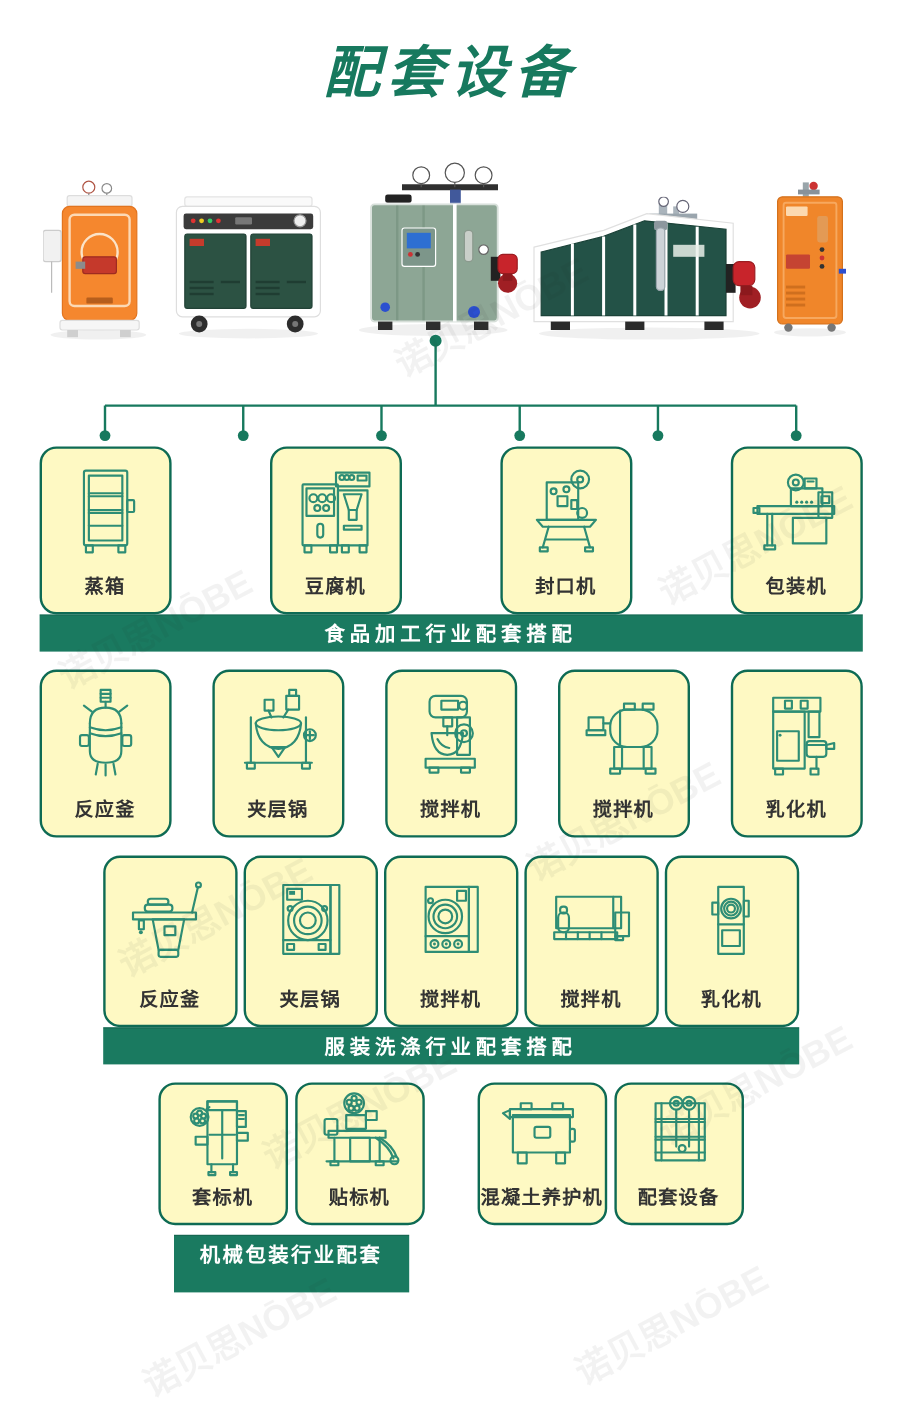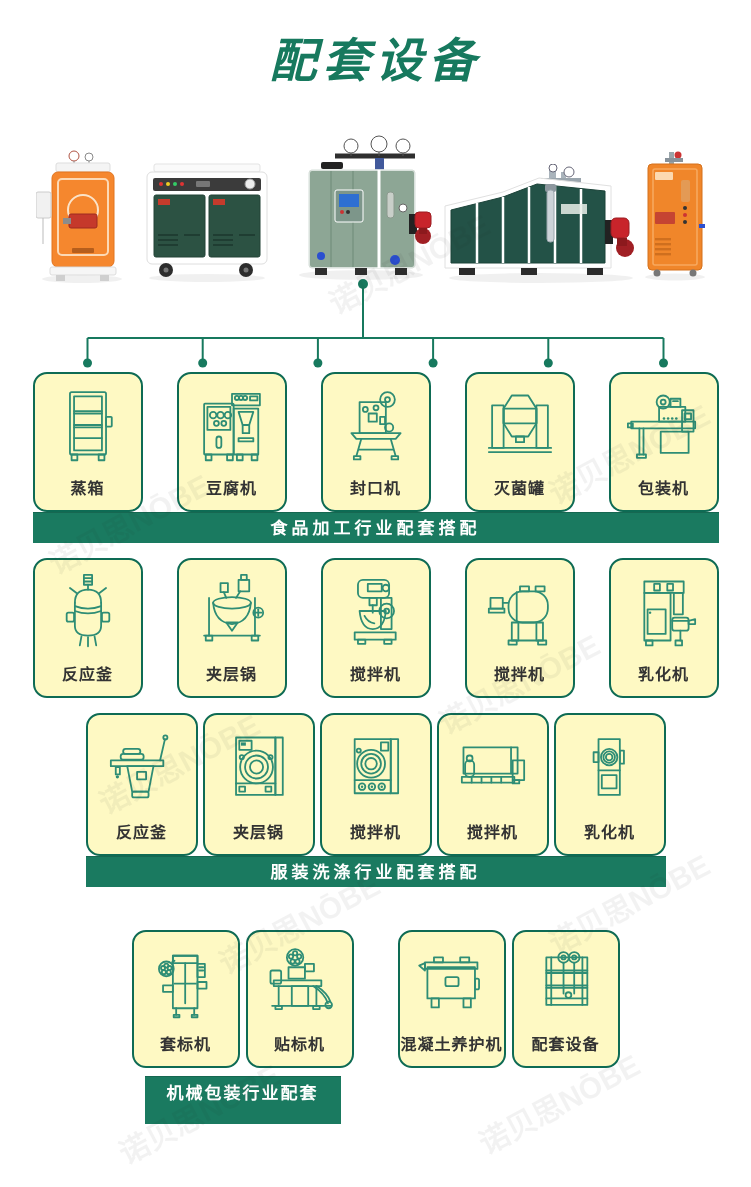--- a/index.html
+++ b/index.html
@@ -33,21 +33,21 @@
   .icon svg .f{fill:var(--icon-stroke);stroke:none;}
   .label{font-size:16px;font-weight:bold;color:var(--label);margin-bottom:11px;
     letter-spacing:1px;white-space:nowrap;}
   .banner{background:var(--banner);color:#fff;text-align:center;font-weight:bold;
     font-size:17px;letter-spacing:4px;height:31px;line-height:31px;
     border-top:1px solid rgba(0,0,0,.15);box-sizing:border-box;}
   .sec .banner{margin-top:0;}
   .bottom-row{display:flex;justify-content:center;gap:44px;margin-top:15px;}
   .group{width:222px;}
   .group .boxes{justify-content:center;gap:6px;}
-  .group .box{width:108px;height:138px;margin-top:28px;}
+  .group .box{width:108px;height:119px;}
   .group .banner{width:196px;margin:8px auto 0;height:48px;line-height:33px;letter-spacing:2px;}
 </style>
 </head>
 <body>
 
 <div class="page">
 
   <span class="watermark" style="left:40px;top:500px">诺贝思NŌBE</span>
   <span class="watermark" style="left:320px;top:240px">诺贝思NŌBE</span>
   <span class="watermark" style="left:540px;top:430px">诺贝思NŌBE</span>
@@ -281,34 +281,20 @@
                 <line x1="29" y1="80" x2="71" y2="80"></line>
                 <rect x="23" y="88" width="8" height="4"></rect>
                 <rect x="69" y="88" width="8" height="4"></rect>
               </svg>
             </div>
             <div class="label">封口机</div>
           </div>
           <div class="box">
             <div class="icon">
               <svg viewBox="0 0 100 100">
-                <rect x="16" y="26" width="14" height="52"></rect>
-                <rect x="70" y="26" width="14" height="52"></rect>
-                <line x1="12" y1="78" x2="88" y2="78"></line>
-                <line x1="12" y1="83" x2="88" y2="83"></line>
-                <polygon points="40,14 60,14 70,30 70,48 60,64 40,64 30,48 30,30"></polygon>
-                <rect x="30" y="30" width="40" height="18"></rect>
-                <rect x="45" y="64" width="10" height="7"></rect>
-              </svg>
-            </div>
-            <div class="label">灭菌罐</div>
-          </div>
-          <div class="box">
-            <div class="icon">
-              <svg viewBox="0 0 100 100">
                 <rect x="10" y="46" width="78" height="8"></rect>
                 <rect x="6" y="48" width="6" height="5"></rect>
                 <line x1="20" y1="54" x2="20" y2="86"></line>
                 <line x1="25" y1="54" x2="25" y2="86"></line>
                 <rect x="17" y="86" width="11" height="4"></rect>
                 <circle cx="49" cy="22" r="8"></circle>
                 <circle cx="49" cy="22" r="3"></circle>
                 <rect x="44" y="28" width="32" height="18"></rect>
                 <rect x="58" y="18" width="12" height="10"></rect>
                 <line x1="61" y1="21" x2="67" y2="21"></line>

